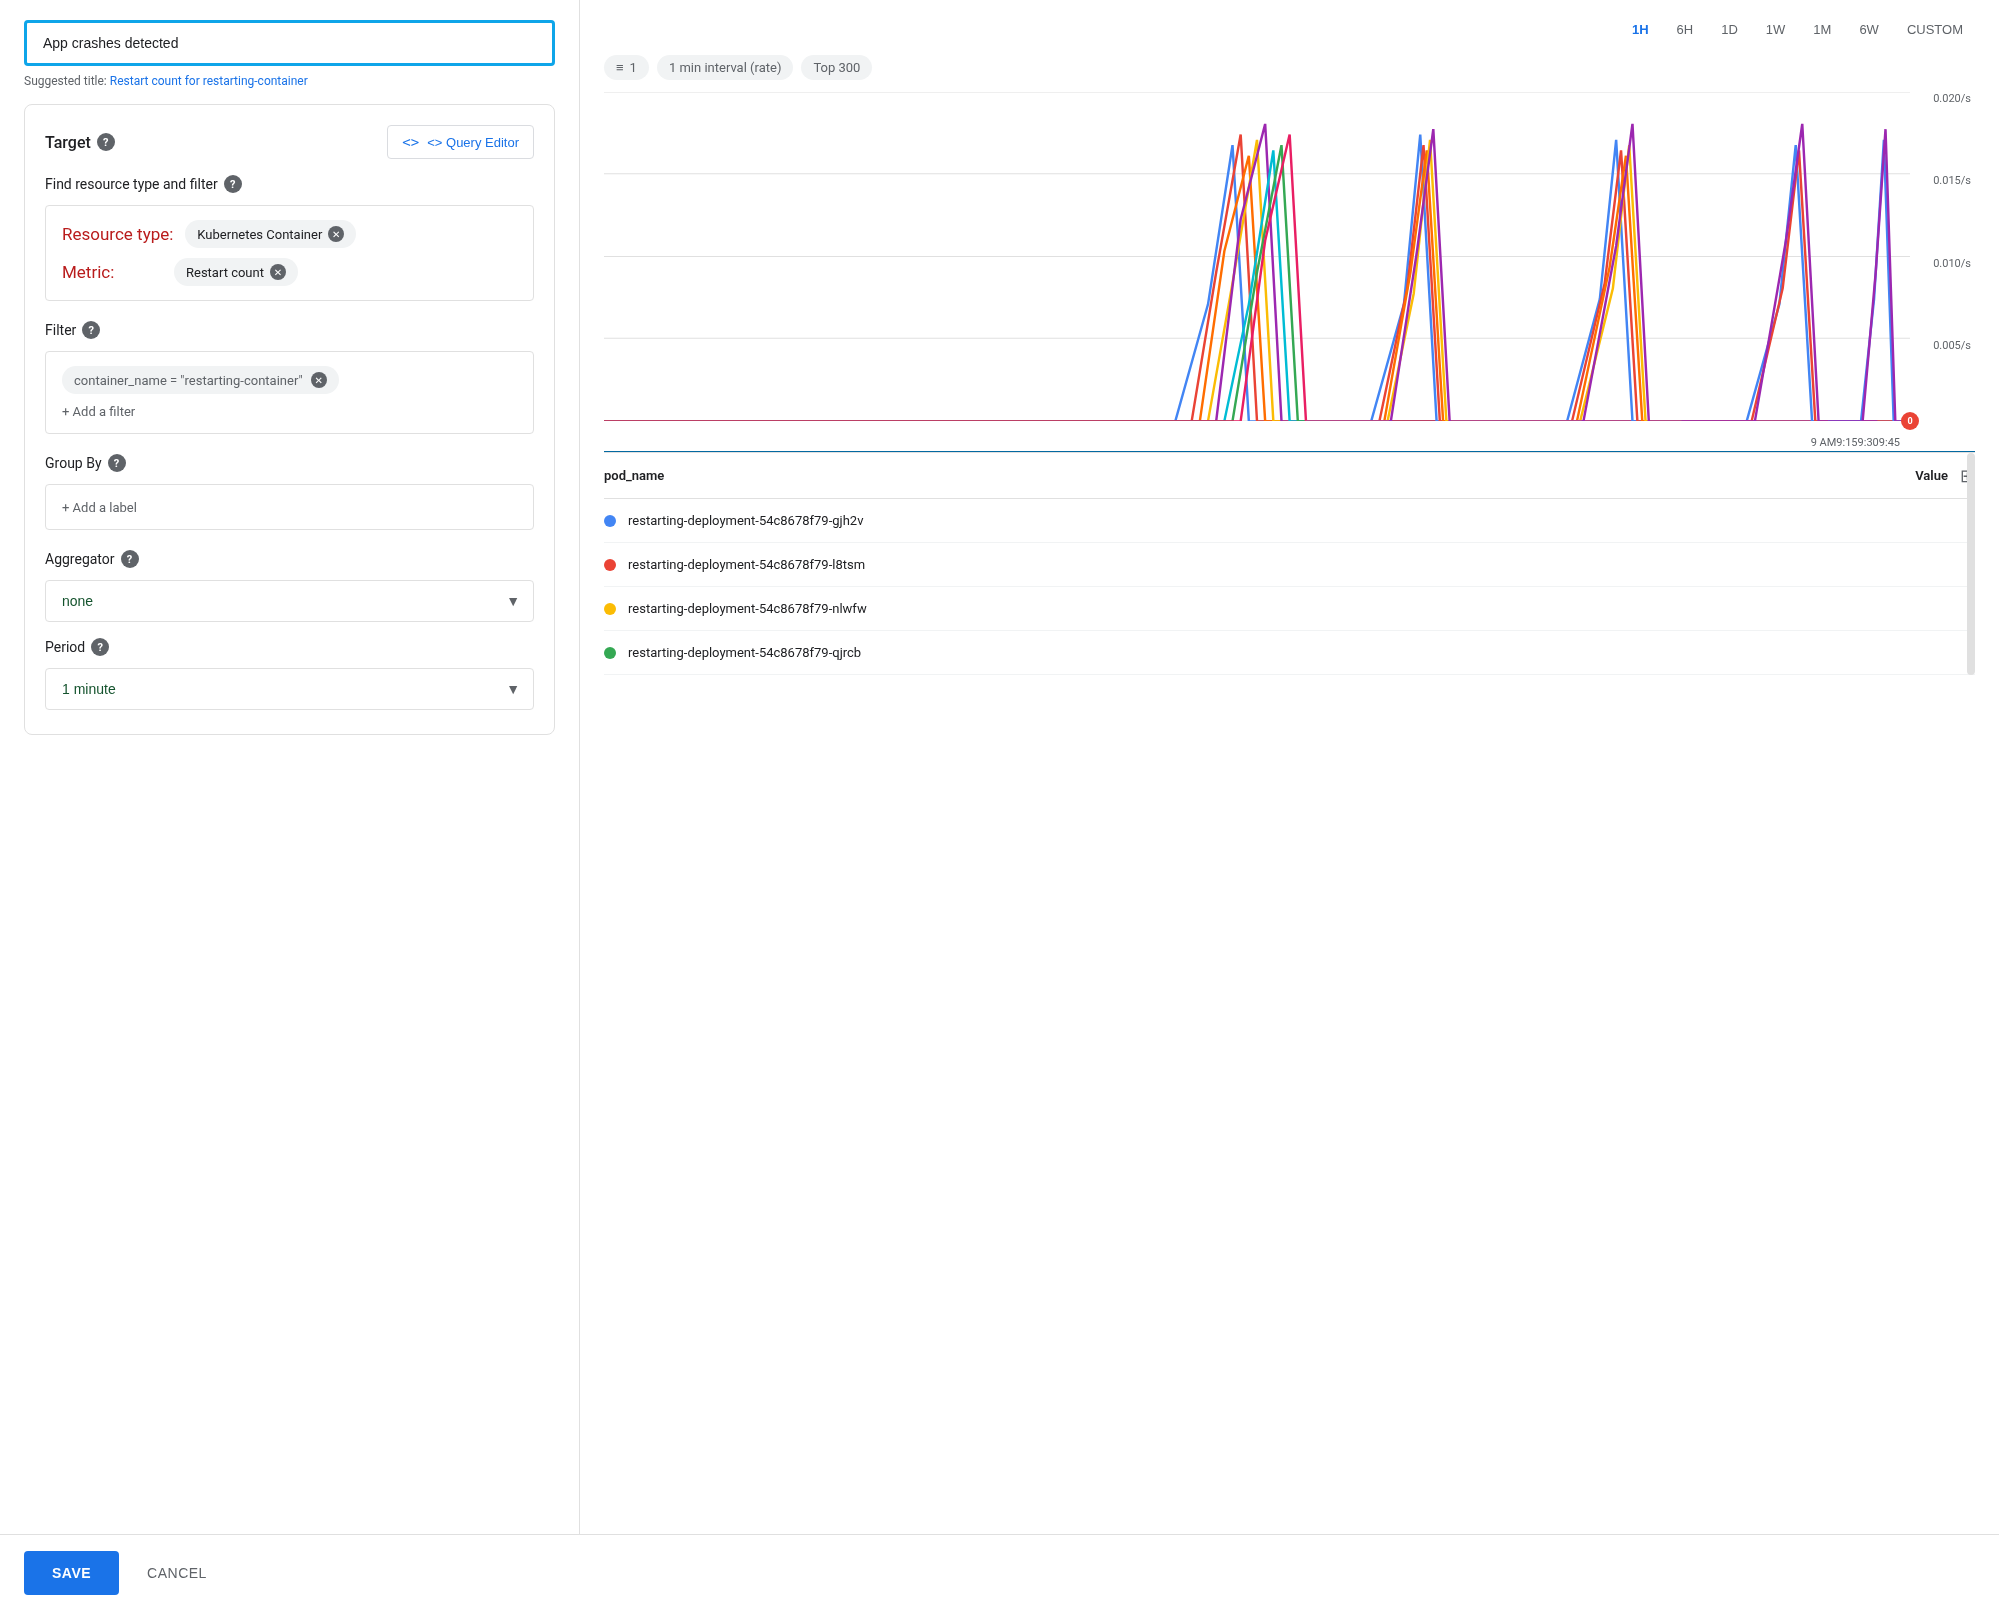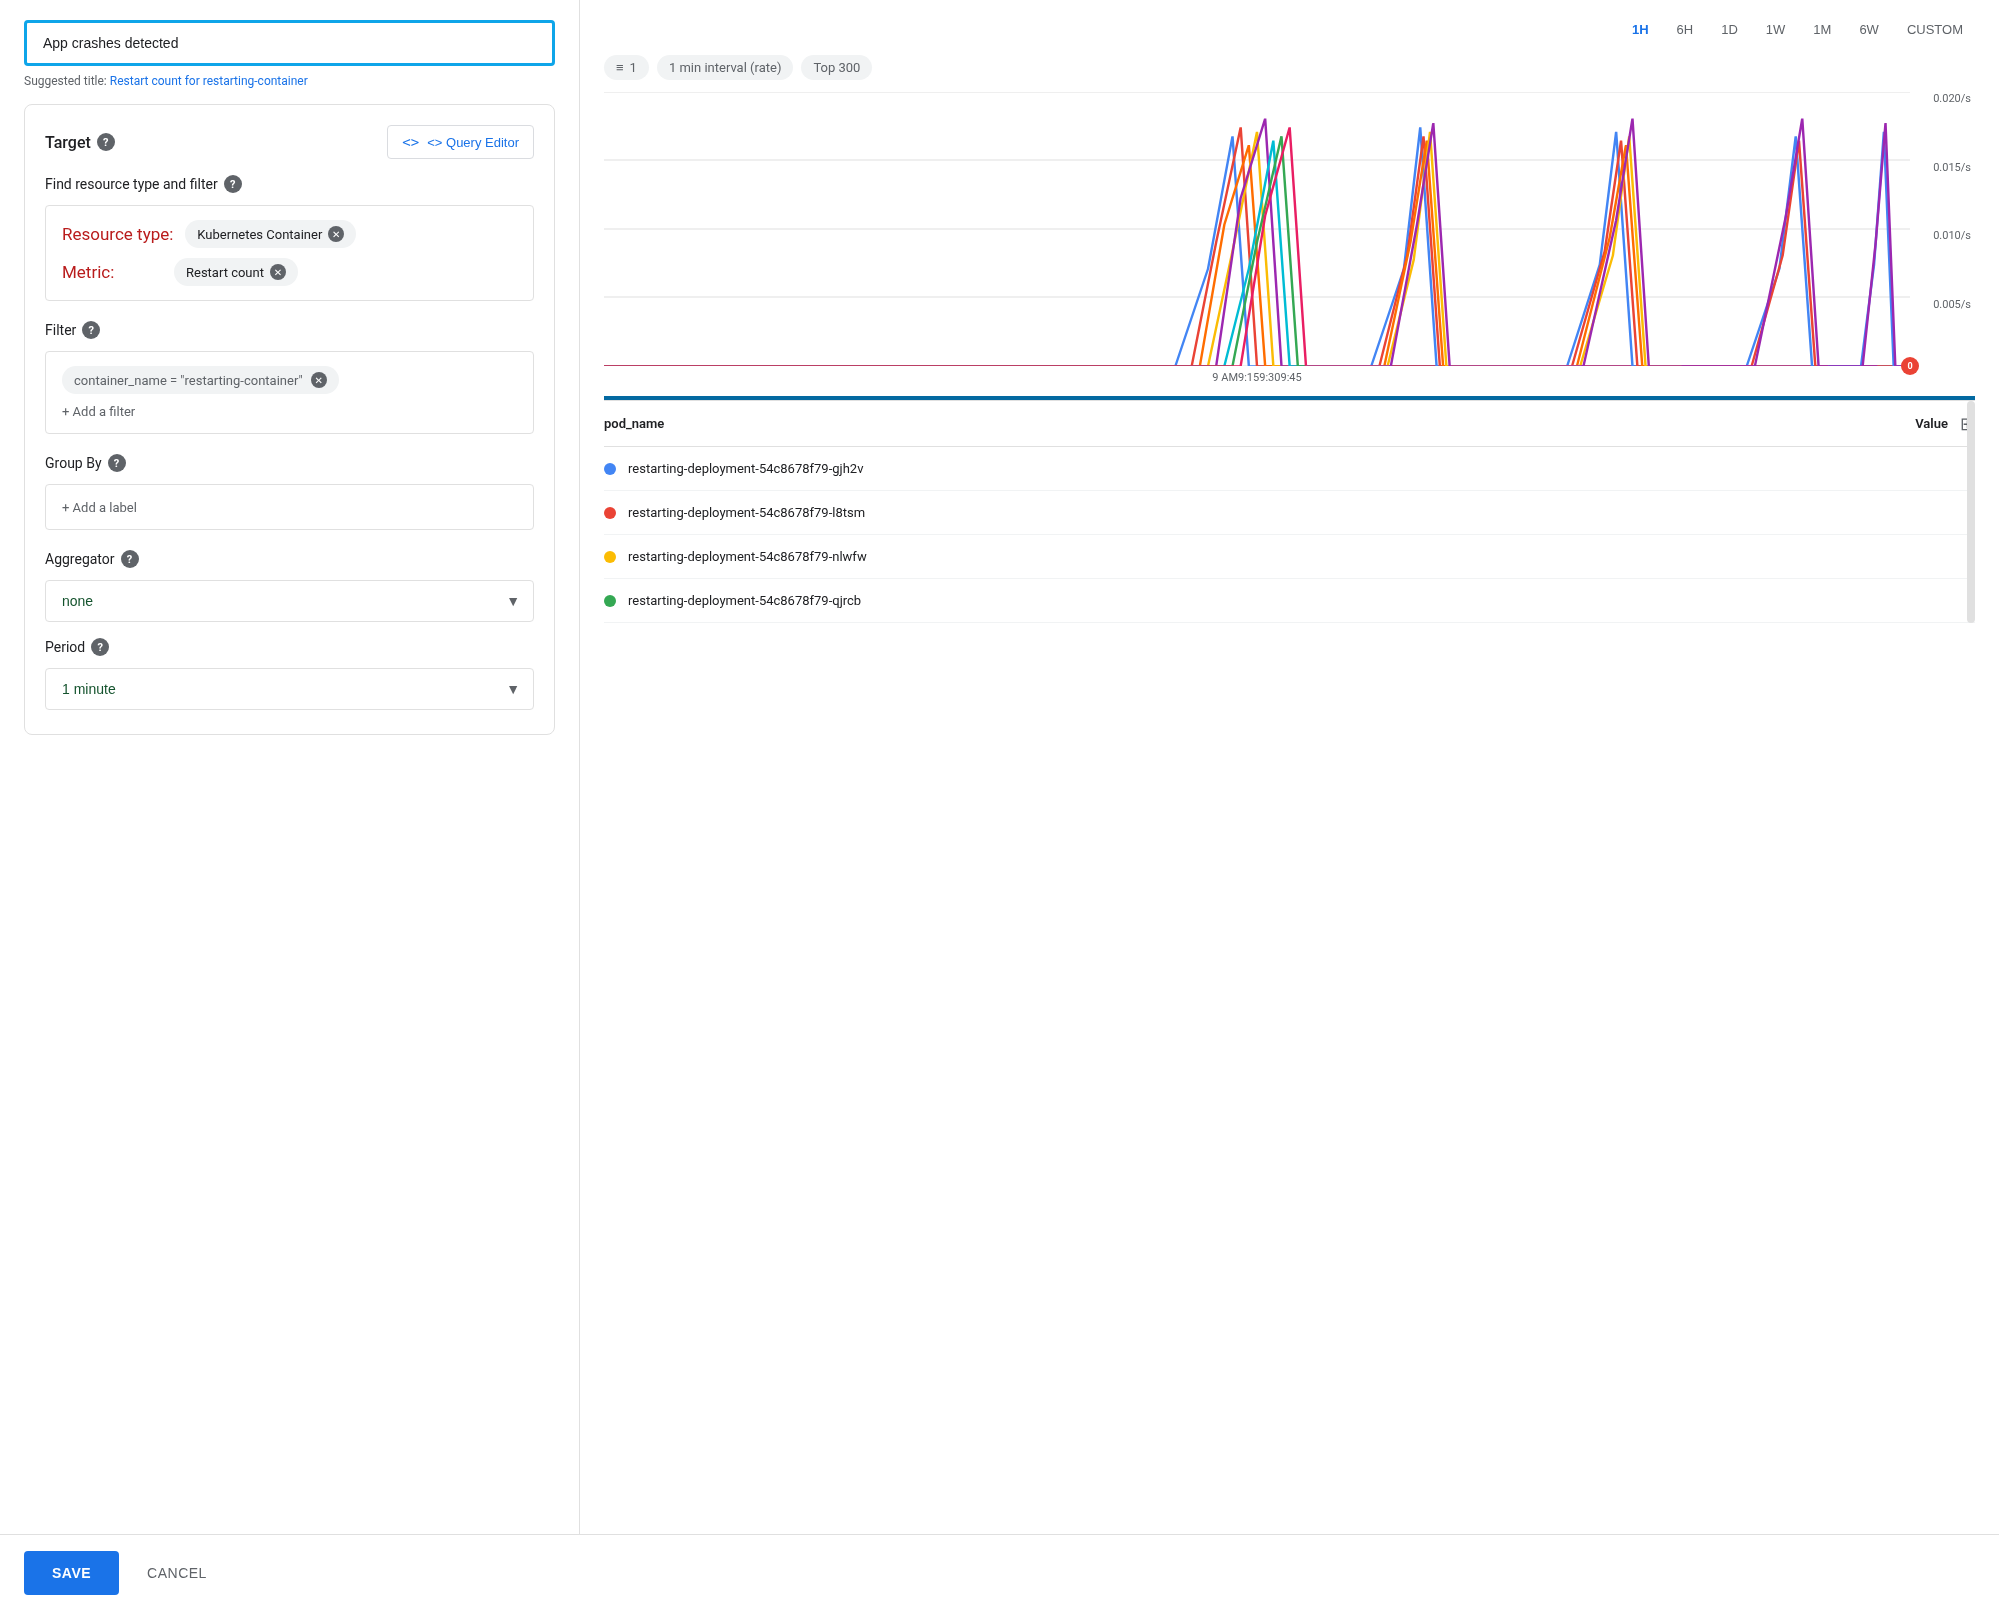--- a/index.html
+++ b/index.html
@@ -292,22 +292,22 @@
       gap: 6px;
       background: #f1f3f4;
       border-radius: 16px;
       padding: 5px 12px;
       font-size: 13px;
       color: #5f6368;
     }
 
     .chart-area {
       position: relative;
-      height: 308px;
-      border-bottom: 4px solid #0369a1;
+      height: 360px;
+      border-bottom: 1px solid #0369a1;
       margin-bottom: 0;
     }
 
     .y-axis-labels {
       position: absolute;
       right: 0;
       top: 0;
       bottom: 30px;
       width: 60px;
       display: flex;
@@ -325,25 +325,25 @@
     .chart-svg-area {
       position: absolute;
       left: 0;
       right: 65px;
       top: 0;
       bottom: 30px;
     }
 
     .x-axis-labels {
       position: absolute;
-      bottom: 12px;
+      bottom: 2px;
       left: 0;
       right: 65px;
       display: flex;
-      justify-content: center;
+      justify-content: flex-end;
       padding: 0 10px;
     }
 
     .x-label {
       font-size: 11px;
       color: #5f6368;
     }
 
     .red-dot {
       position: absolute;

